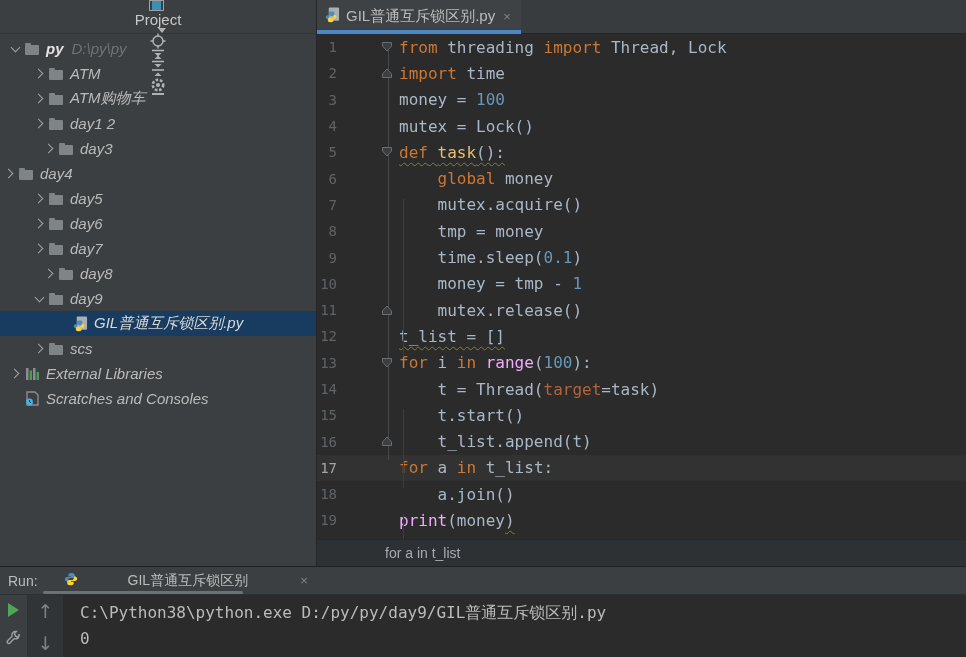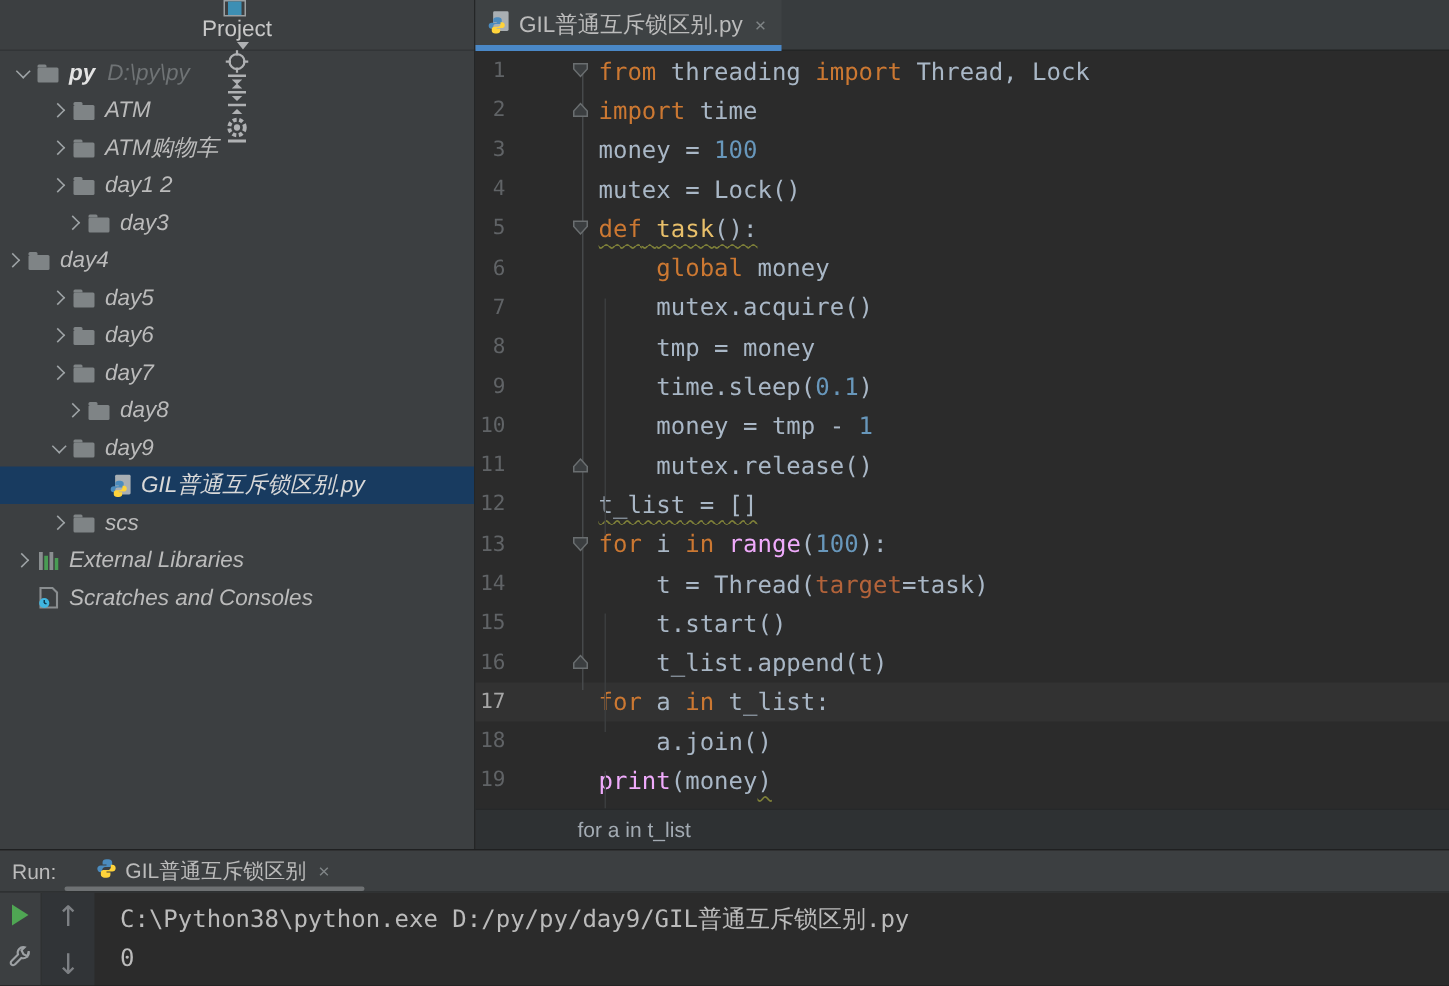--- a/index.html
+++ b/index.html
@@ -52,21 +52,21 @@
   .tok-arg{color:#B3633A;}
   .wavy{text-decoration:underline;text-decoration-style:wavy;text-decoration-color:#7F8138;text-decoration-thickness:1px;text-underline-offset:4px;text-decoration-skip-ink:none;}
   .guide{position:absolute;width:1px;background:#3B3D3E;left:86px;}
   .foldline{position:absolute;width:1px;background:#46494B;left:71px;top:14px;height:412px;}
   .breadcrumb{position:absolute;left:0;right:0;bottom:0;height:26px;background:#2E3133;border-top:1px solid #262829;
               display:flex;align-items:center;padding-left:68px;color:#A3ABB3;font-size:14px;}
   
   .run-panel{position:absolute;left:0;top:566px;width:966px;height:91px;background:#2B2B2B;border-top:1px solid #1F2021;}
   .run-header{height:27px;background:#3C3F41;display:flex;align-items:center;position:relative;border-bottom:1px solid #2E3132;}
   .run-label{margin-left:8px;color:#BBBBBB;font-size:14px;}
-  .run-tab{display:flex;align-items:center;margin-left:26px;}
+  .run-tab{display:flex;align-items:center;margin-left:26px;gap:44px;}
   .run-tab .tab-title{font-size:14px;}
   .run-underline{position:absolute;left:43px;top:24px;width:200px;height:3px;background:#6E7173;border-radius:2px;}
   .run-body{display:flex;height:63px;}
   .rb-col1{width:27px;background:#3C3F41;display:flex;flex-direction:column;align-items:center;border-right:1px solid #2E3132;}
   .rb-col2{width:35px;background:#313437;display:flex;flex-direction:column;align-items:center;}
   .play{width:0;height:0;border-top:7px solid transparent;border-bottom:7px solid transparent;border-left:11px solid #4FA653;margin-top:8px;}
   .wrench{margin-top:13px;}
   .nav-arrow{color:#7D8084;font-size:19px;line-height:22px;font-family:"DejaVu Sans",sans-serif;}
   .nav-arrow.up{margin-top:5px;}
   .nav-arrow.down{margin-top:10px;}

